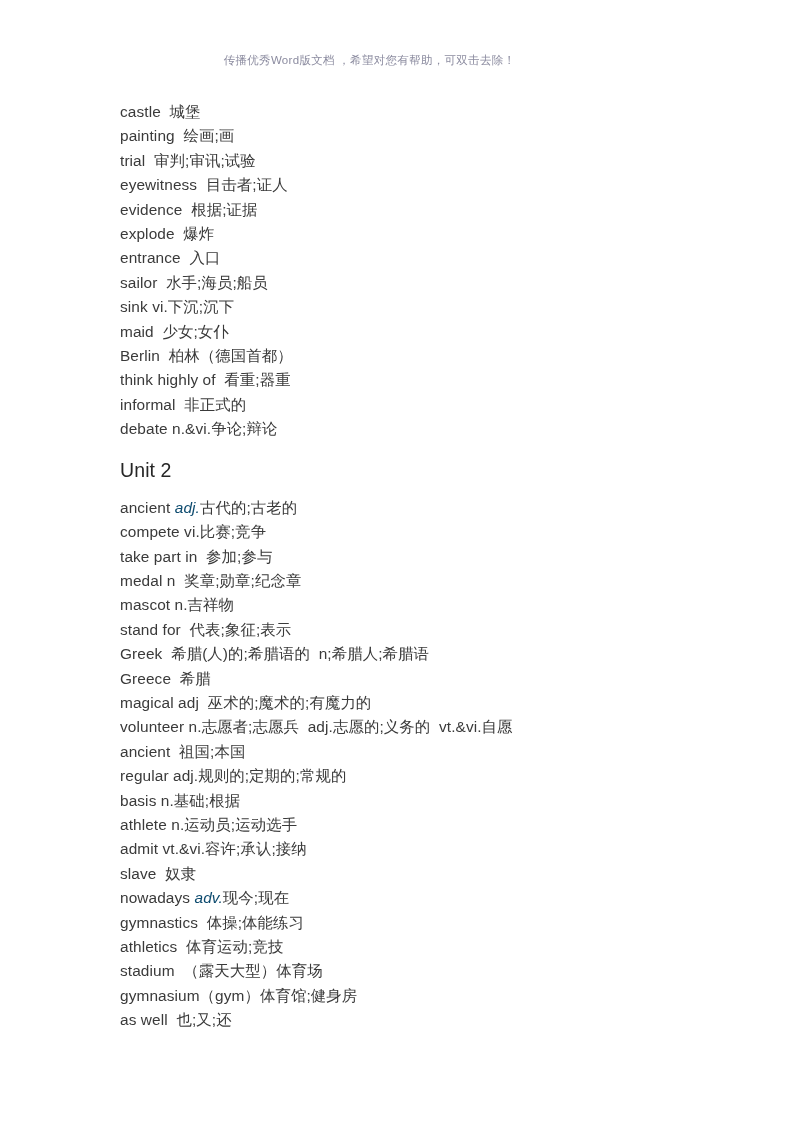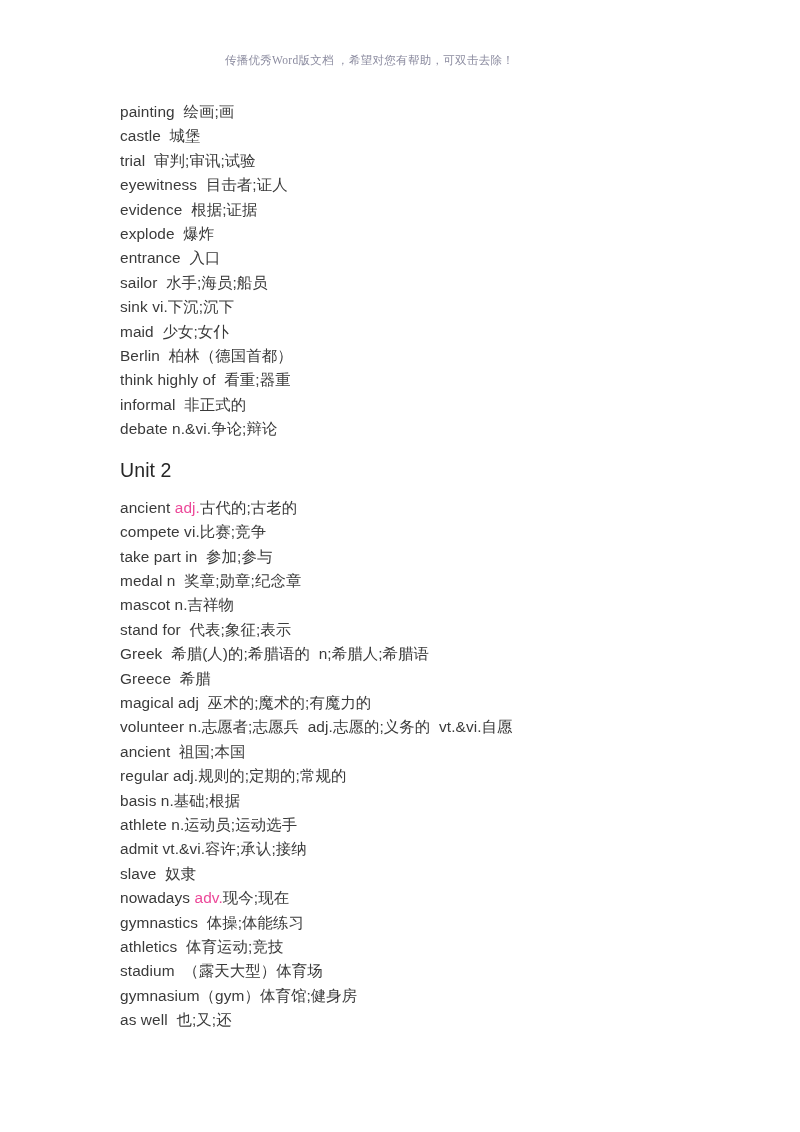--- a/index.html
+++ b/index.html
@@ -28,21 +28,21 @@
     position: absolute;
     top: 52px;
     left: 0;
     width: 739px;
     text-align: center;
     font-size: 11.5px;
     line-height: 16px;
     color: #8c8ca0;
     letter-spacing: 0.3px;
     white-space: nowrap;
-    font-family: Liberation Serif, serif;
+    font-family: Liberation Sans, sans-serif;
   }
 
   
   .doc-body {
     position: absolute;
     top: 100px;
     left: 120px;
     width: 620px;
   }
 
@@ -60,33 +60,34 @@
     font-weight: normal;
     color: #262626;
     letter-spacing: 0.1px;
     margin-top: 15px;
     margin-bottom: 13px;
     white-space: pre;
   }
 
   
   .pos-accent {
-    color: #ec4899;
+    color: #0c4a6e;
+    font-style: italic;
   }
 </style>
 </head>
 <body>
 
 <div class="page">
 
   <div class="header-watermark">传播优秀Word版文档 ，希望对您有帮助，可双击去除！</div>
 
   <div class="doc-body">
+      <div class="word-line">castle  城堡</div>
       <div class="word-line">painting  绘画;画</div>
-      <div class="word-line">castle  城堡</div>
       <div class="word-line">trial  审判;审讯;试验</div>
       <div class="word-line">eyewitness  目击者;证人</div>
       <div class="word-line">evidence  根据;证据</div>
       <div class="word-line">explode  爆炸</div>
       <div class="word-line">entrance  入口</div>
       <div class="word-line">sailor  水手;海员;船员</div>
       <div class="word-line">sink vi.下沉;沉下</div>
       <div class="word-line">maid  少女;女仆</div>
       <div class="word-line">Berlin  柏林（德国首都）</div>
       <div class="word-line">think highly of  看重;器重</div>

